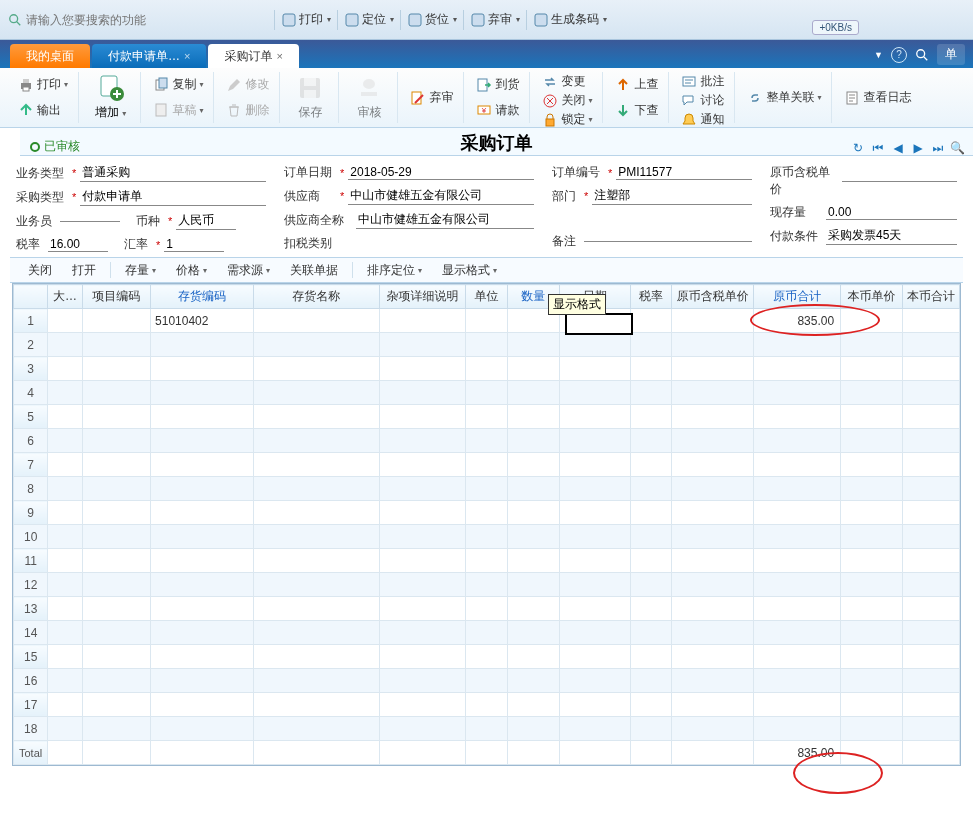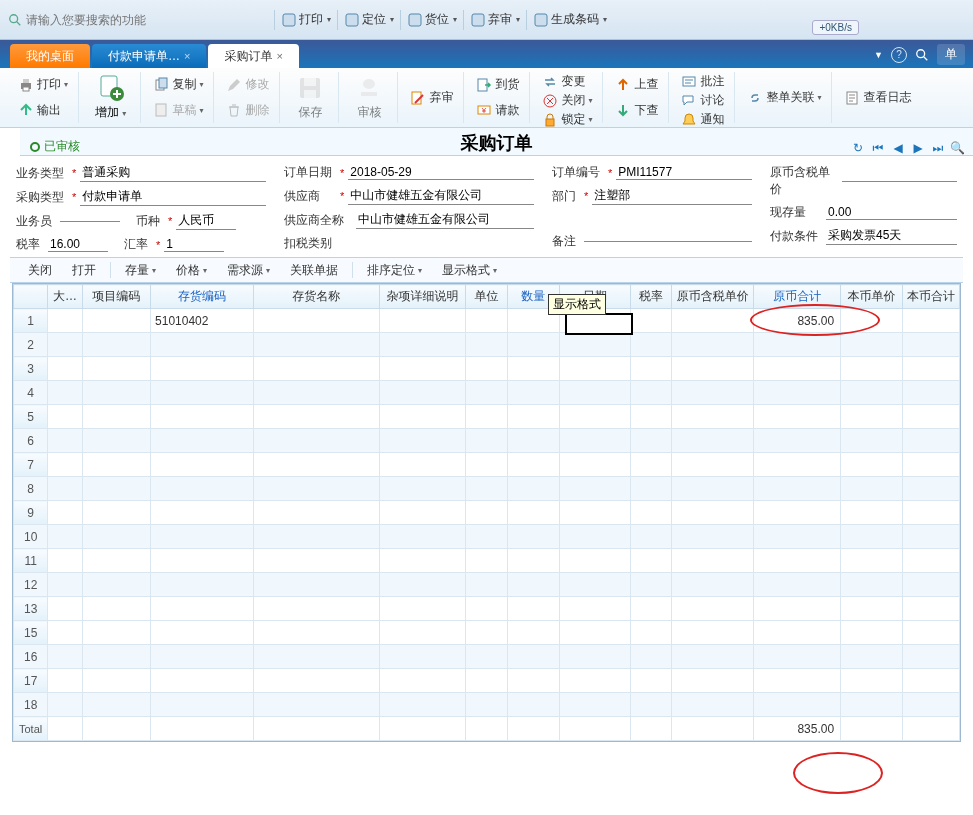--- a/index.html
+++ b/index.html
@@ -712,20 +712,36 @@
           <td></td>
           <td></td>
           <td></td>
           <td></td>
           <td></td>
           <td></td>
           <td class="right"></td>
           <td></td>
           <td></td>
         </tr>
+        <tr class="even">
+          <td class="rownum">14</td>
+          <td></td>
+          <td></td>
+          <td class="left"></td>
+          <td></td>
+          <td></td>
+          <td></td>
+          <td></td>
+          <td></td>
+          <td></td>
+          <td></td>
+          <td class="right"></td>
+          <td></td>
+          <td></td>
+        </tr>
         <tr>
           <td class="rownum">15</td>
           <td></td>
           <td></td>
           <td class="left"></td>
           <td></td>
           <td></td>
           <td></td>
           <td></td>
           <td></td>

